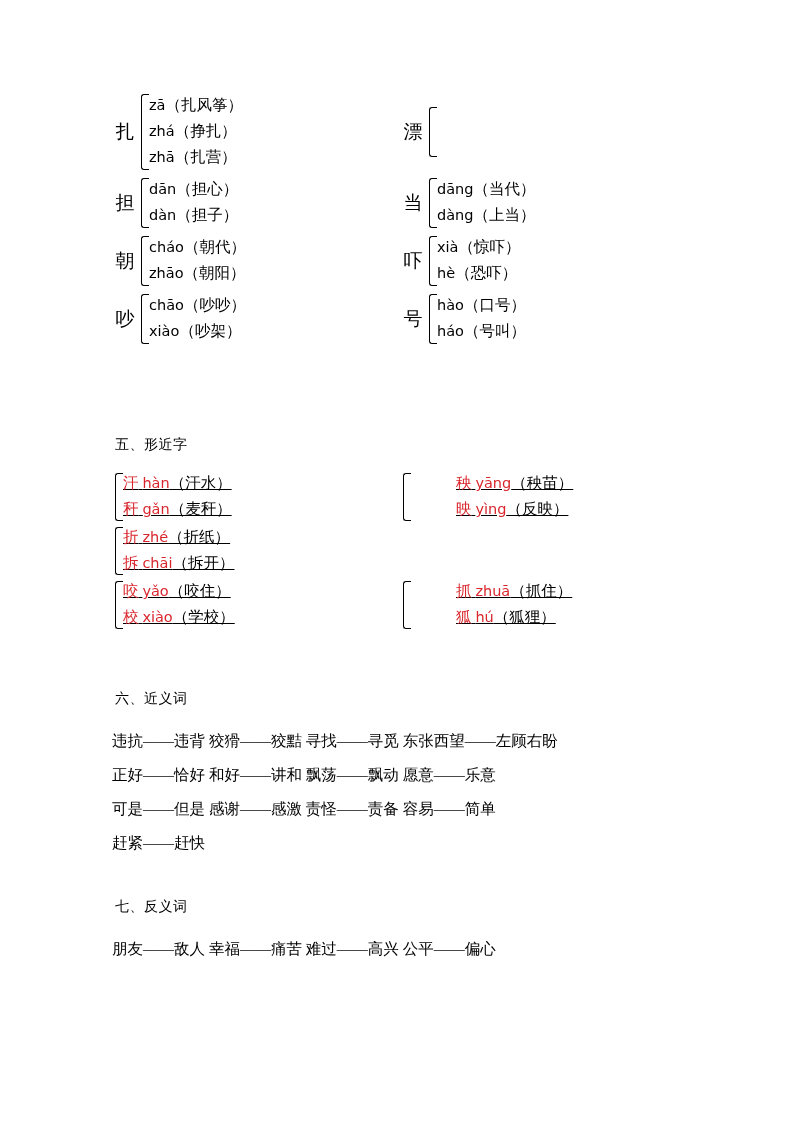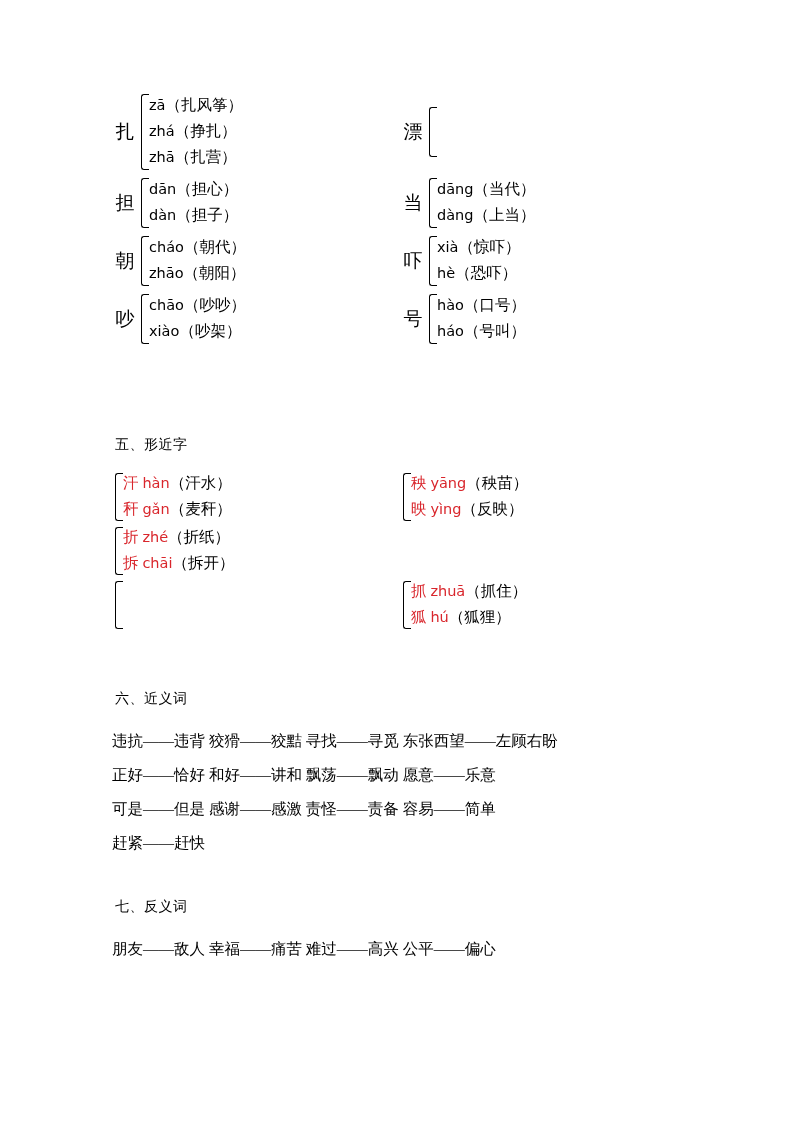--- a/index.html
+++ b/index.html
@@ -91,40 +91,40 @@
 
   
   .xingjin {
     position: absolute;
     left: 112px;
     top: 470px;
     width: 580px;
   }
   .xj-row { display:flex; flex-direction:row; margin-bottom: 2px;}
   .xj-col { width: 210px; display:flex; flex-direction:row; align-items:center; }
-  .xj-col.second { margin-left: 78px; }
+  .xj-col.second { margin-left: 78px; gap: 45px; }
   .xj-brace {
     flex: none;
     width: 11px;
     height: 50px;
     position: relative;
   }
   .xj-brace::before {
     content: "";
     position: absolute;
     left: 3px; top: 2px;
     width: 7px; height: 46px;
     border-left: 1.2px solid #000;
     border-top: 1.2px solid #000;
     border-bottom: 1.2px solid #000;
     border-radius: 3px 0 0 3px;
   }
   .xj-entries {
     display:flex; flex-direction:column; justify-content:flex-start;
-    font-size: 15.5px; line-height: 25px;
+    font-size: 15.5px; line-height: 25px; text-decoration: underline;
   }
   .xj-entry { white-space: nowrap; }
   .xj-entry .hz { color: #d9262c; }
   .xj-entry .py { font-family:"DejaVu Sans", sans-serif; font-size:14.5px; color:#d9262c; }
   .xj-entry .word { color: #000; }
 
   
   .wordlist {
     position: absolute;
     left: 112px;
@@ -289,20 +289,30 @@
             <span class="hz">拆</span>
             <span class="py">chāi</span><span class="word">（拆开）</span>
           </div>
         </div>
       </div>
     </div>
 
     <div class="xj-row">
       <div class="xj-col">
         <div class="xj-brace"></div>
+        <div class="xj-entries">
+          <div class="xj-entry">
+            <span class="hz">咬</span>
+            <span class="py">yǎo</span><span class="word">（咬住）</span>
+          </div>
+          <div class="xj-entry">
+            <span class="hz">校</span>
+            <span class="py">xiào</span><span class="word">（学校）</span>
+          </div>
+        </div>
       </div>
       <div class="xj-col second">
         <div class="xj-brace"></div>
         <div class="xj-entries">
           <div class="xj-entry">
             <span class="hz">抓</span>
             <span class="py">zhuā</span><span class="word">（抓住）</span>
           </div>
           <div class="xj-entry">
             <span class="hz">狐</span>

